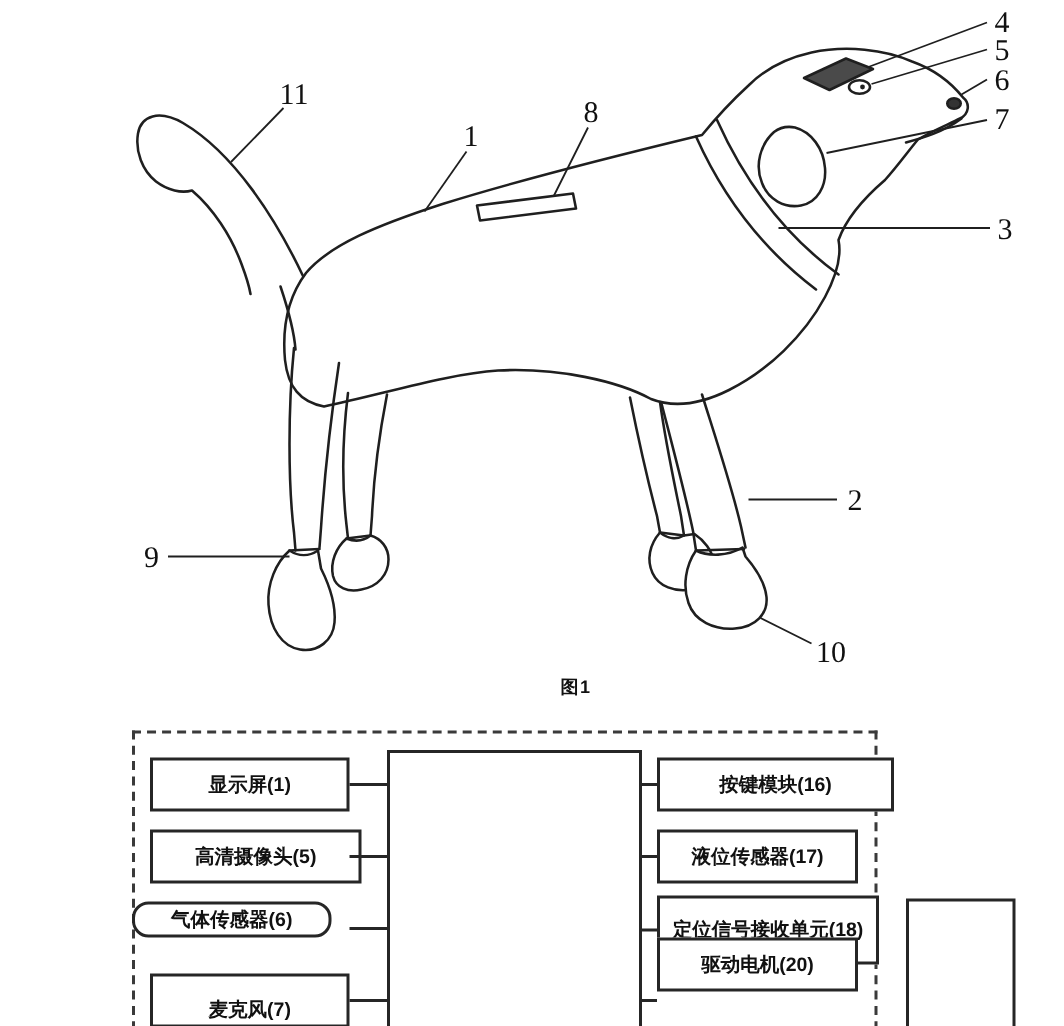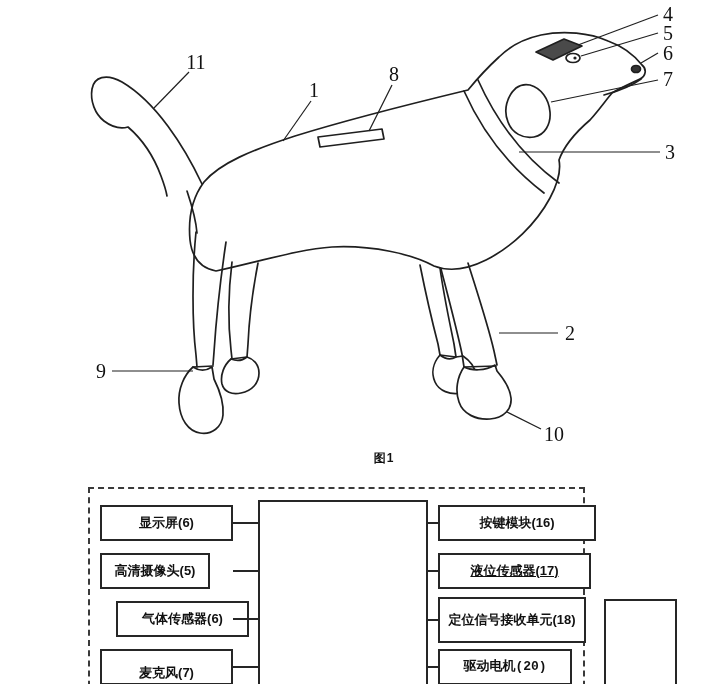--- a/index.html
+++ b/index.html
@@ -149,42 +149,42 @@
     </g>
   </svg>
 
   <div class="fig-caption">图1</div>
 
   <div class="dashed-frame"></div>
 
   <div class="center-box"></div>
 
   <div class="module" style="left:100px;top:505px;width:133px;height:36px;">
-    <span>显示屏(6)</span>
+    <span>显示屏(1)</span>
   </div>
-  <div class="module" style="left:100px;top:553px;width:110px;height:36px;align-items:center;">
+  <div class="module" style="left:100px;top:553px;width:141px;height:36px;align-items:center;">
     <span>高清摄像头(5)</span>
   </div>
-  <div class="module" style="left:116px;top:601px;width:133px;height:36px;">
+  <div class="module" style="left:88px;top:601px;width:133px;height:24px;border-radius:11px;">
     <span>气体传感器(6)</span>
   </div>
   <div class="module" style="left:100px;top:649px;width:133px;height:36px;align-items:flex-end;">
     <span>麦克风(7)</span>
   </div>
 
   <div class="module" style="left:438px;top:505px;width:158px;height:36px;">
     <span>按键模块(16)</span>
   </div>
-  <div class="module" style="left:438px;top:553px;width:153px;height:36px;text-decoration:underline;">
+  <div class="module" style="left:438px;top:553px;width:134px;height:36px;">
     <span>液位传感器(17)</span>
   </div>
   <div class="module" style="left:438px;top:597px;width:148px;height:46px;">
     <span>定位信号接收单元(18)</span>
   </div>
-  <div class="module" style="left:438px;top:649px;width:134px;height:36px;font-family:Liberation Mono, monospace;">
+  <div class="module" style="left:438px;top:625px;width:134px;height:36px;">
     <span>驱动电机(20)</span>
   </div>
 
   <div class="connector" style="left:233px;top:522px;width:25px;"></div>
   <div class="connector" style="left:233px;top:570px;width:25px;"></div>
   <div class="connector" style="left:233px;top:618px;width:25px;"></div>
   <div class="connector" style="left:233px;top:666px;width:25px;"></div>
 
   <div class="connector" style="left:428px;top:522px;width:10px;"></div>
   <div class="connector" style="left:428px;top:570px;width:10px;"></div>

